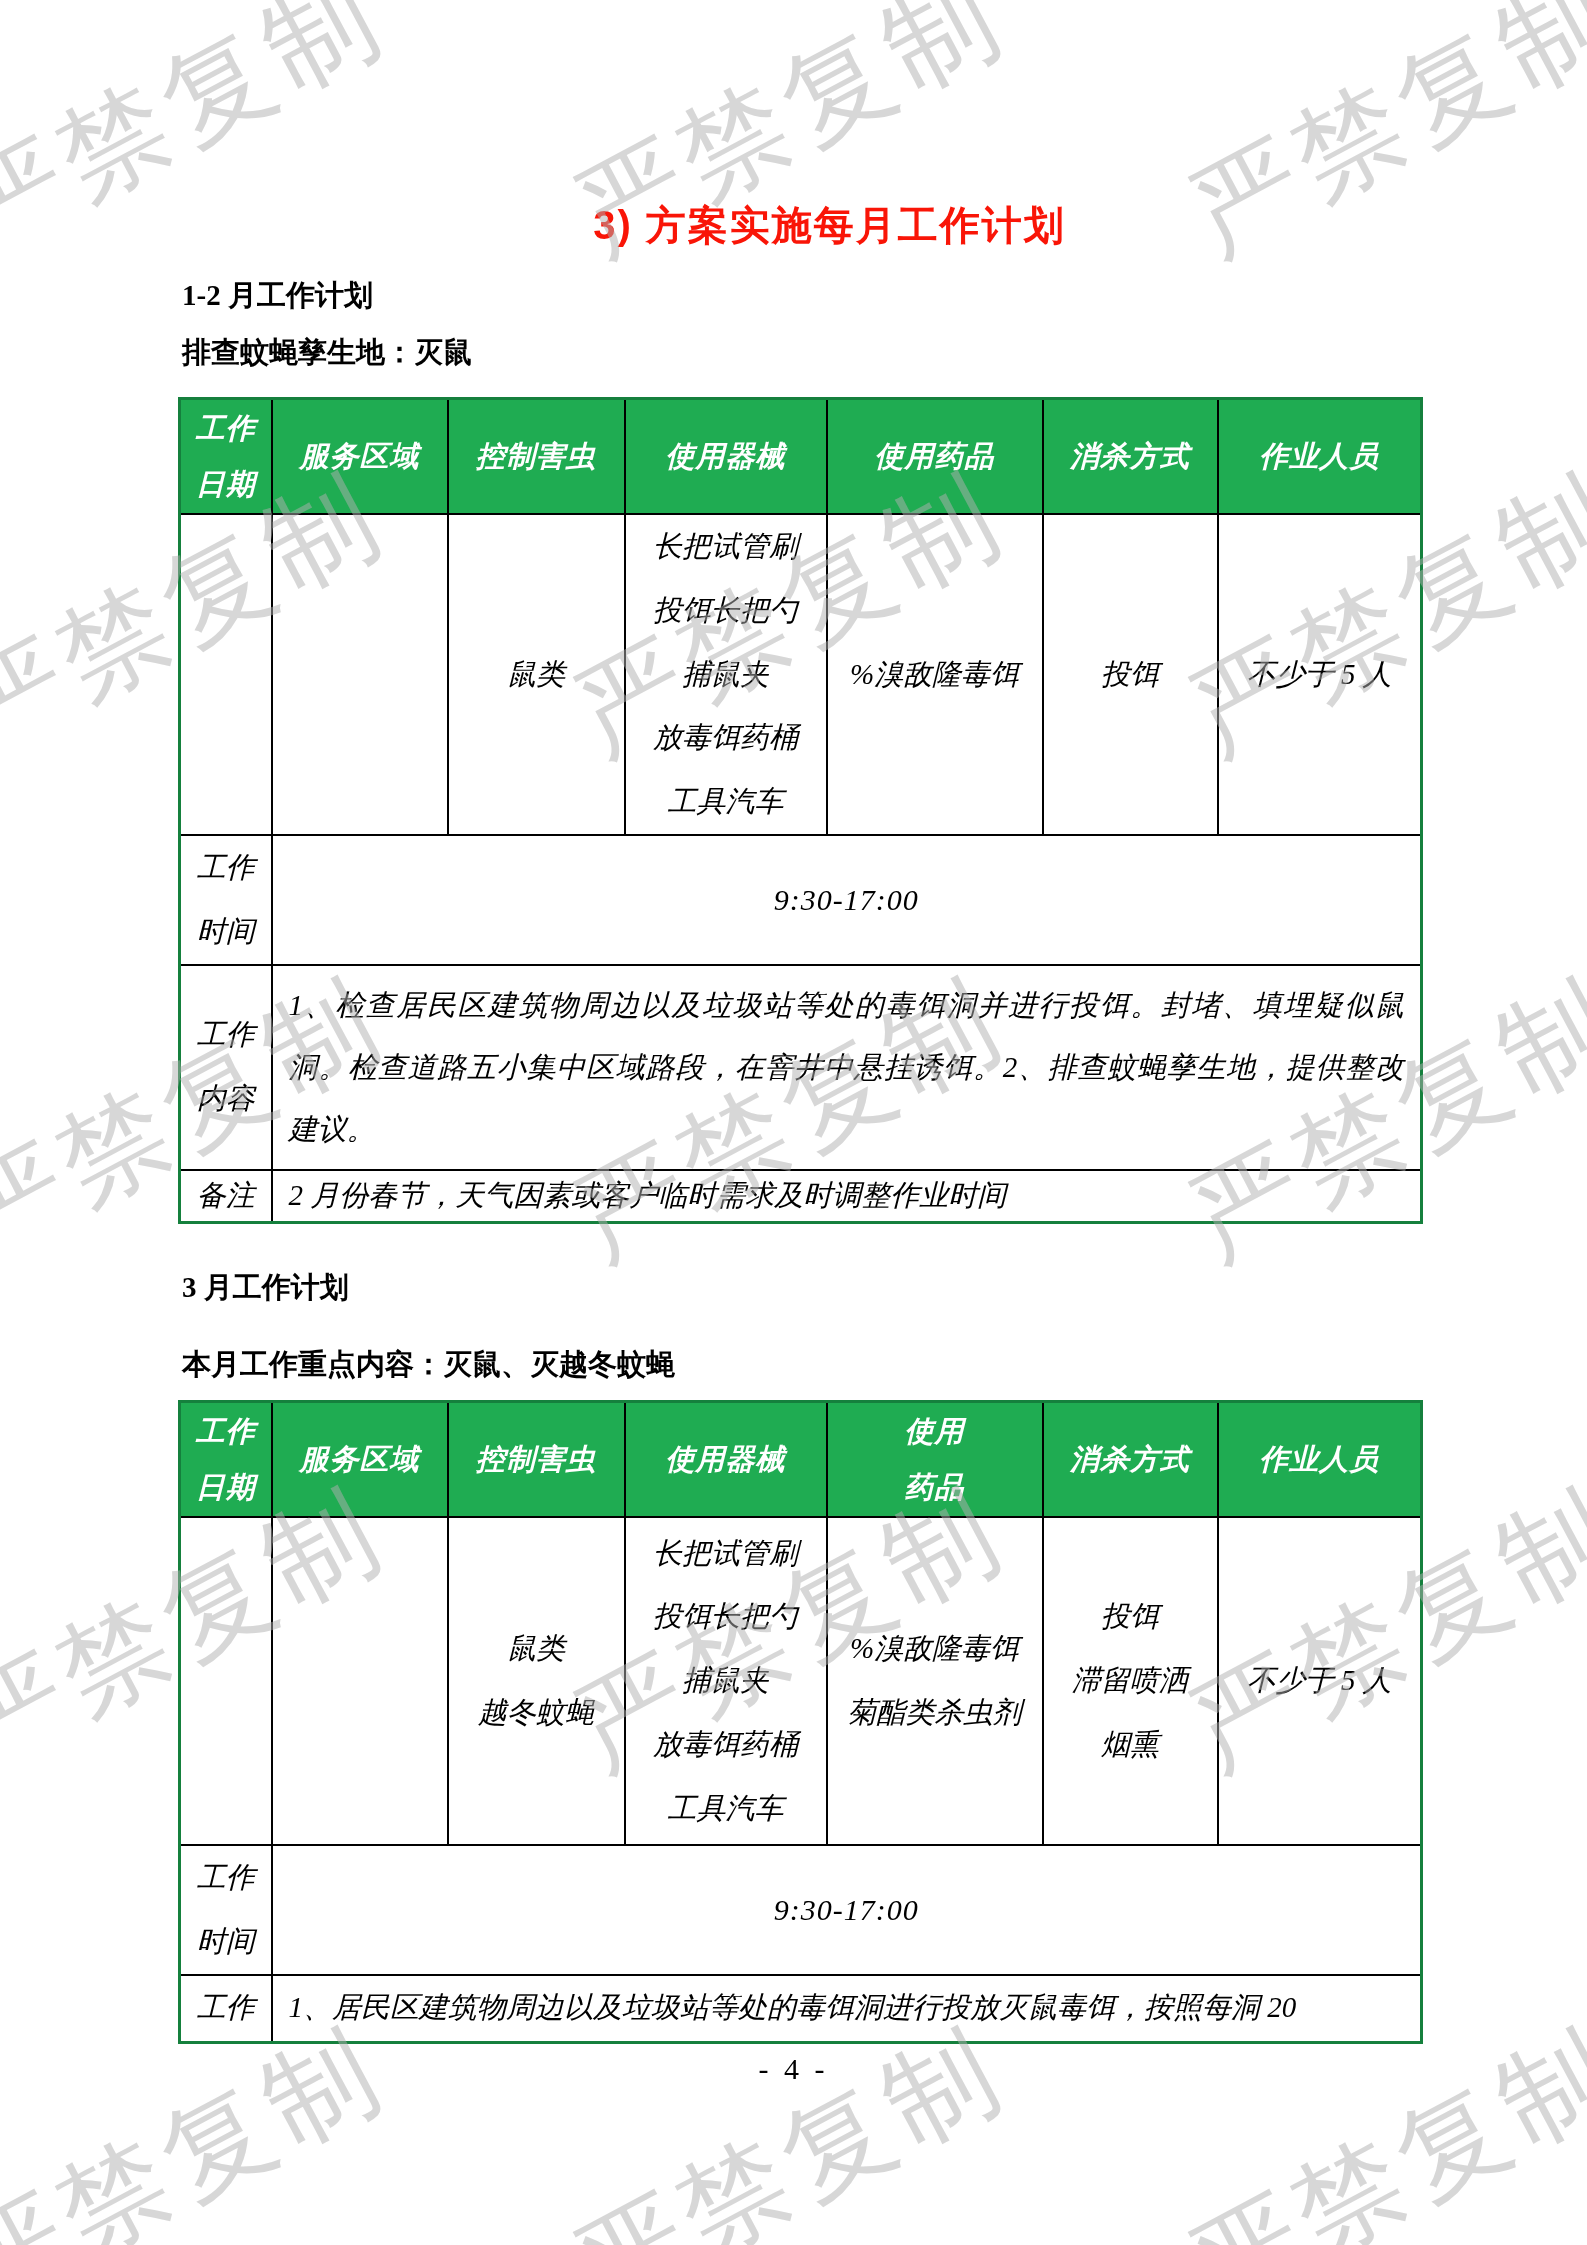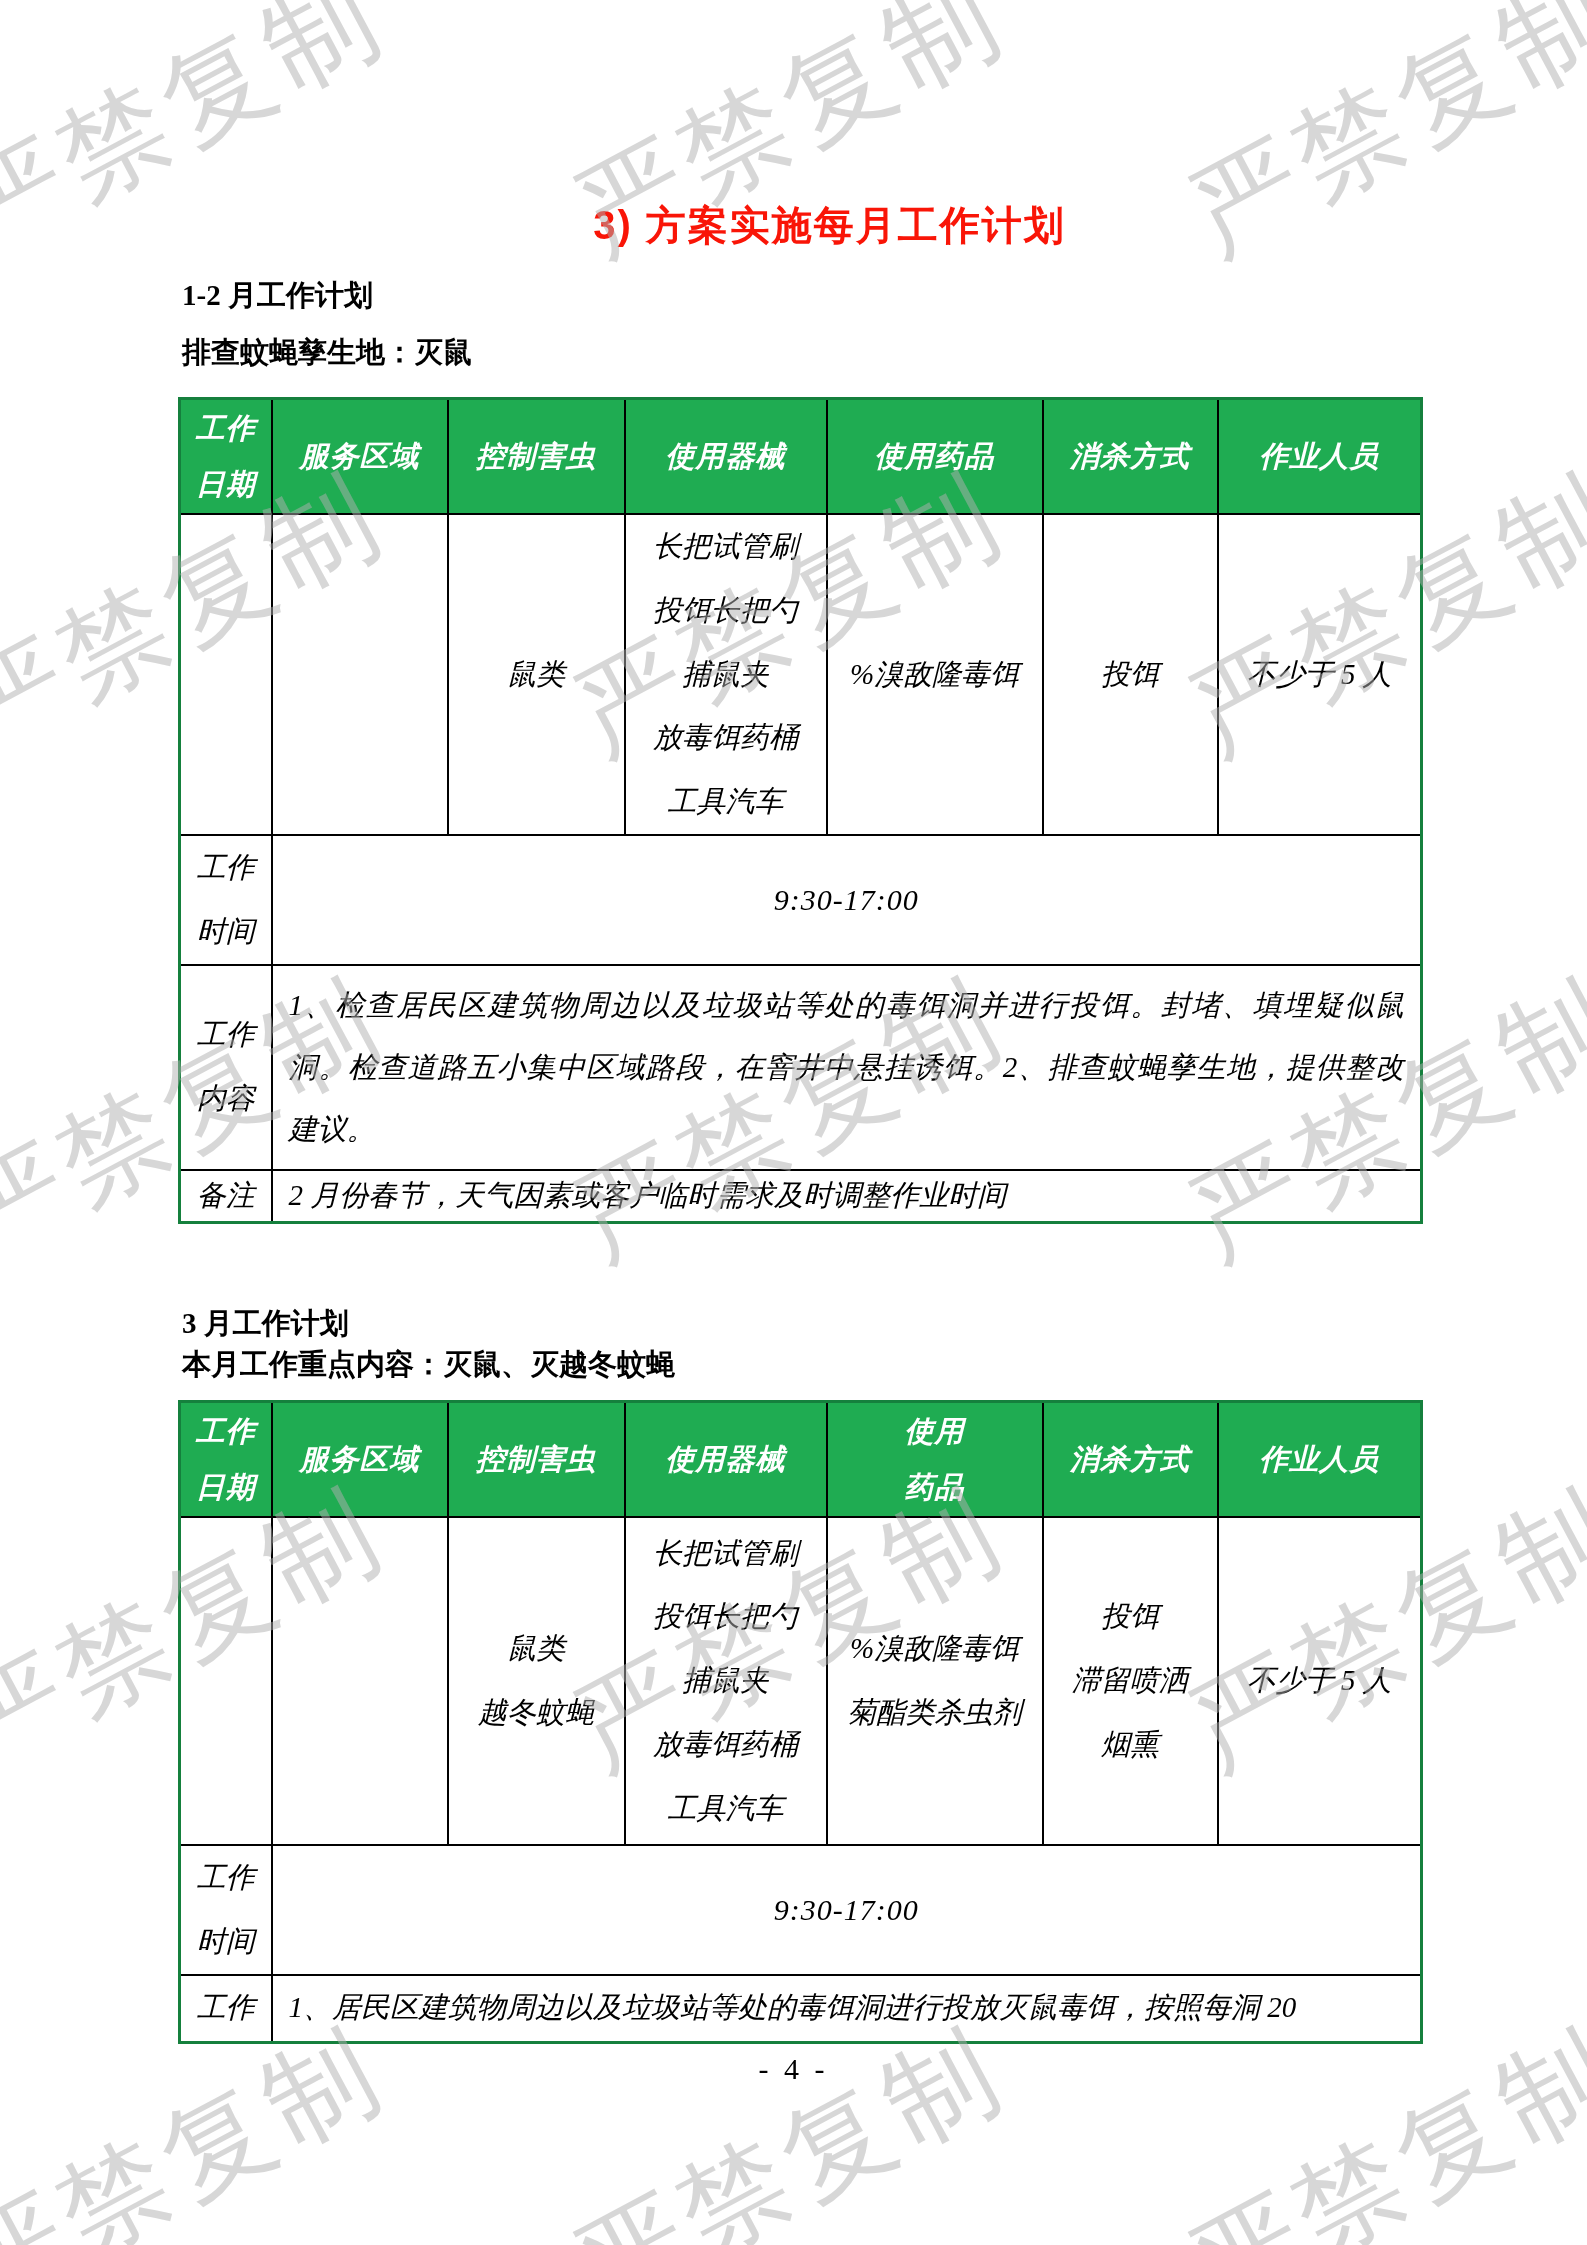--- a/index.html
+++ b/index.html
@@ -117,21 +117,21 @@
 内容</th>
         <td colspan="6">1、检查居民区建筑物周边以及垃圾站等处的毒饵洞并进行投饵。封堵、填埋疑似鼠洞。检查道路五小集中区域路段，在窨井中悬挂诱饵。2、排查蚊蝇孳生地，提供整改建议。</td>
       </tr>
       <tr class="row-note">
         <th>备注</th>
         <td colspan="6">2 月份春节，天气因素或客户临时需求及时调整作业时间</td>
       </tr>
     </tbody>
       </table>
 
-    <p class="h-reg" style="top:1304px">3 月工作计划</p>
+    <p class="h-reg" style="top:1268px">3 月工作计划</p>
     <p class="h-bold" style="top:1345px">本月工作重点内容：灭鼠、灭越冬蚊蝇</p>
 
     <table class="plan-table" style="top:1400px">
       <colgroup>
         <col style="width:92px">
           <col style="width:176px">
           <col style="width:177px">
         <col style="width:202px">
           <col style="width:216px">
           <col style="width:175px">

